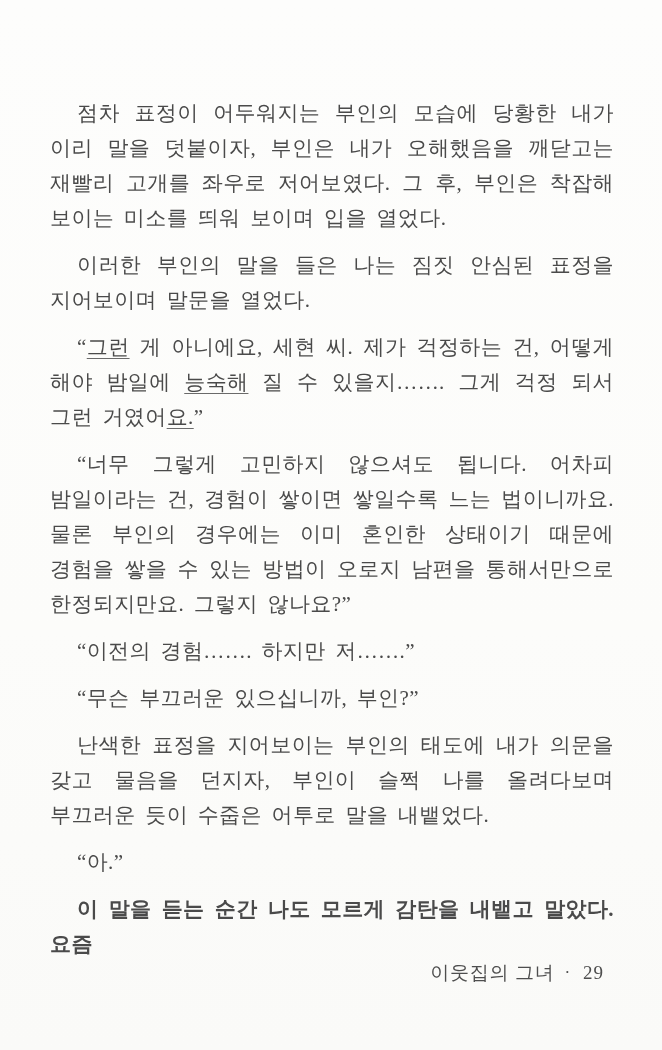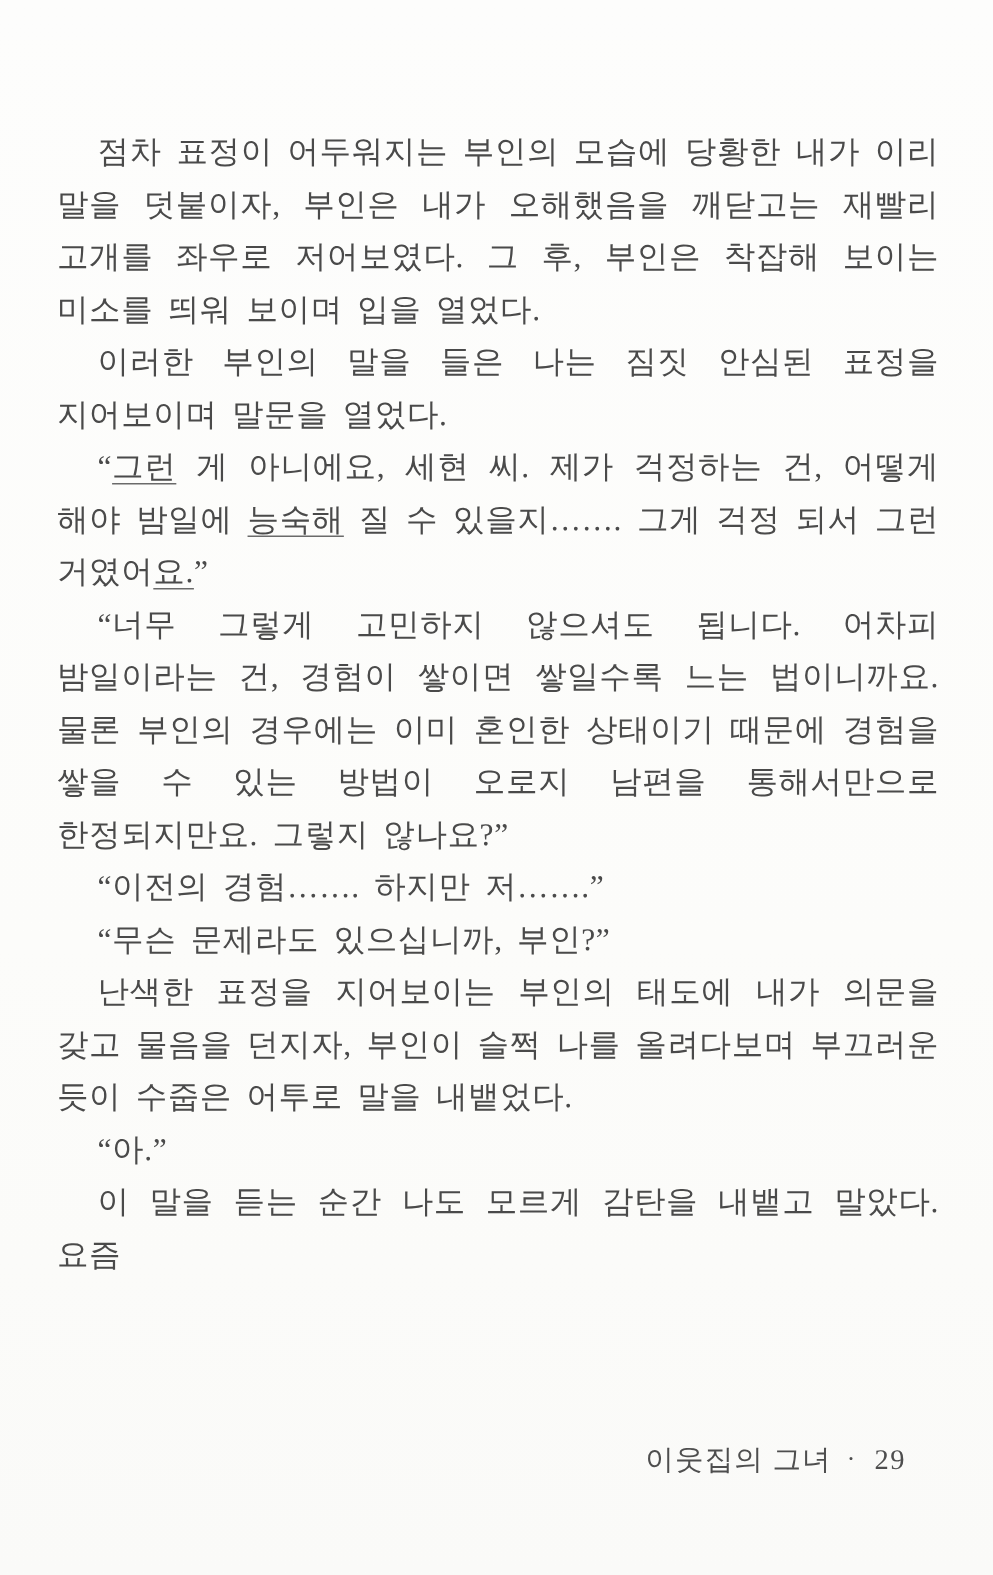--- a/index.html
+++ b/index.html
@@ -27,25 +27,26 @@
     font-size: 21px;
     line-height: 35px;
     color: #4a4a4a;
     text-align: justify;
     word-break: keep-all;
     letter-spacing: 0.4px;
     word-spacing: 4px;
     -webkit-font-smoothing: antialiased;
   }
   .para {
-    margin: 0;
+    margin: 12px;
     text-indent: 27px;
   }
   .para.justify-last {
     text-align-last: justify;
+    font-weight: bold;
   }
   .seg { font-style: normal; }
   .seg-bold {
     font-weight: bold;
     color: #3d3d3d;
   }
   .seg-underline {
     text-decoration: underline;
     text-decoration-thickness: 1px;
     text-underline-offset: 4px;
@@ -76,21 +77,21 @@
 <body>
 
 <div class="page">
 
   <main class="text-block" id="text-block">
       <p class="para"><span class="seg seg-normal">점차 표정이 어두워지는 부인의 모습에 당황한 내가 이리 말을 덧붙이자, 부인은 내가 오해했음을 깨닫고는 재빨리 고개를 좌우로 저어보였다. 그 후, 부인은 착잡해 보이는 미소를 띄워 보이며 입을 열었다.</span></p>
       <p class="para"><span class="seg seg-normal">이러한 부인의 말을 들은 나는 짐짓 안심된 표정을 지어보이며 말문을 열었다.</span></p>
       <p class="para"><span class="seg seg-normal">“</span><span class="seg seg-underline">그런</span><span class="seg seg-normal"> 게 아니에요, 세현 씨. 제가 걱정하는 건, 어떻게 해야 밤일에 </span><span class="seg seg-underline">능숙해</span><span class="seg seg-normal"> 질 수 있을지……. 그게 걱정 되서 그런 거였어</span><span class="seg seg-underline">요.</span><span class="seg seg-normal">”</span></p>
       <p class="para"><span class="seg seg-normal">“너무 그렇게 고민하지 않으셔도 됩니다. 어차피 밤일이라는 건, 경험이 쌓이면 쌓일수록 느는 법이니까요. 물론 부인의 경우에는 이미 혼인한 상태이기 때문에 경험을 쌓을 수 있는 방법이 오로지 남편을 통해서만으로 한정되지만요. 그렇지 않나요?”</span></p>
       <p class="para"><span class="seg seg-normal">“이전의 경험……. 하지만 저…….”</span></p>
-      <p class="para"><span class="seg seg-normal">“무슨 문제라도 있으십니까, 부인?”</span></p>
+      <p class="para"><span class="seg seg-normal">“무슨 부끄러운 있으십니까, 부인?”</span></p>
       <p class="para"><span class="seg seg-normal">난색한 표정을 지어보이는 부인의 태도에 내가 의문을 갖고 물음을 던지자, 부인이 슬쩍 나를 올려다보며 부끄러운 듯이 수줍은 어투로 말을 내뱉었다.</span></p>
       <p class="para"><span class="seg seg-normal">“아.”</span></p>
       <p class="para justify-last"><span class="seg seg-normal">이 말을 듣는 순간 나도 모르게 감탄을 내뱉고 말았다. 요즘</span></p>
     </main>
 
   <div class="page-footer">
     <span>이웃집의 그녀</span><span class="sep">·</span><span class="pagenum">29</span>
   </div>
 
 </div>

